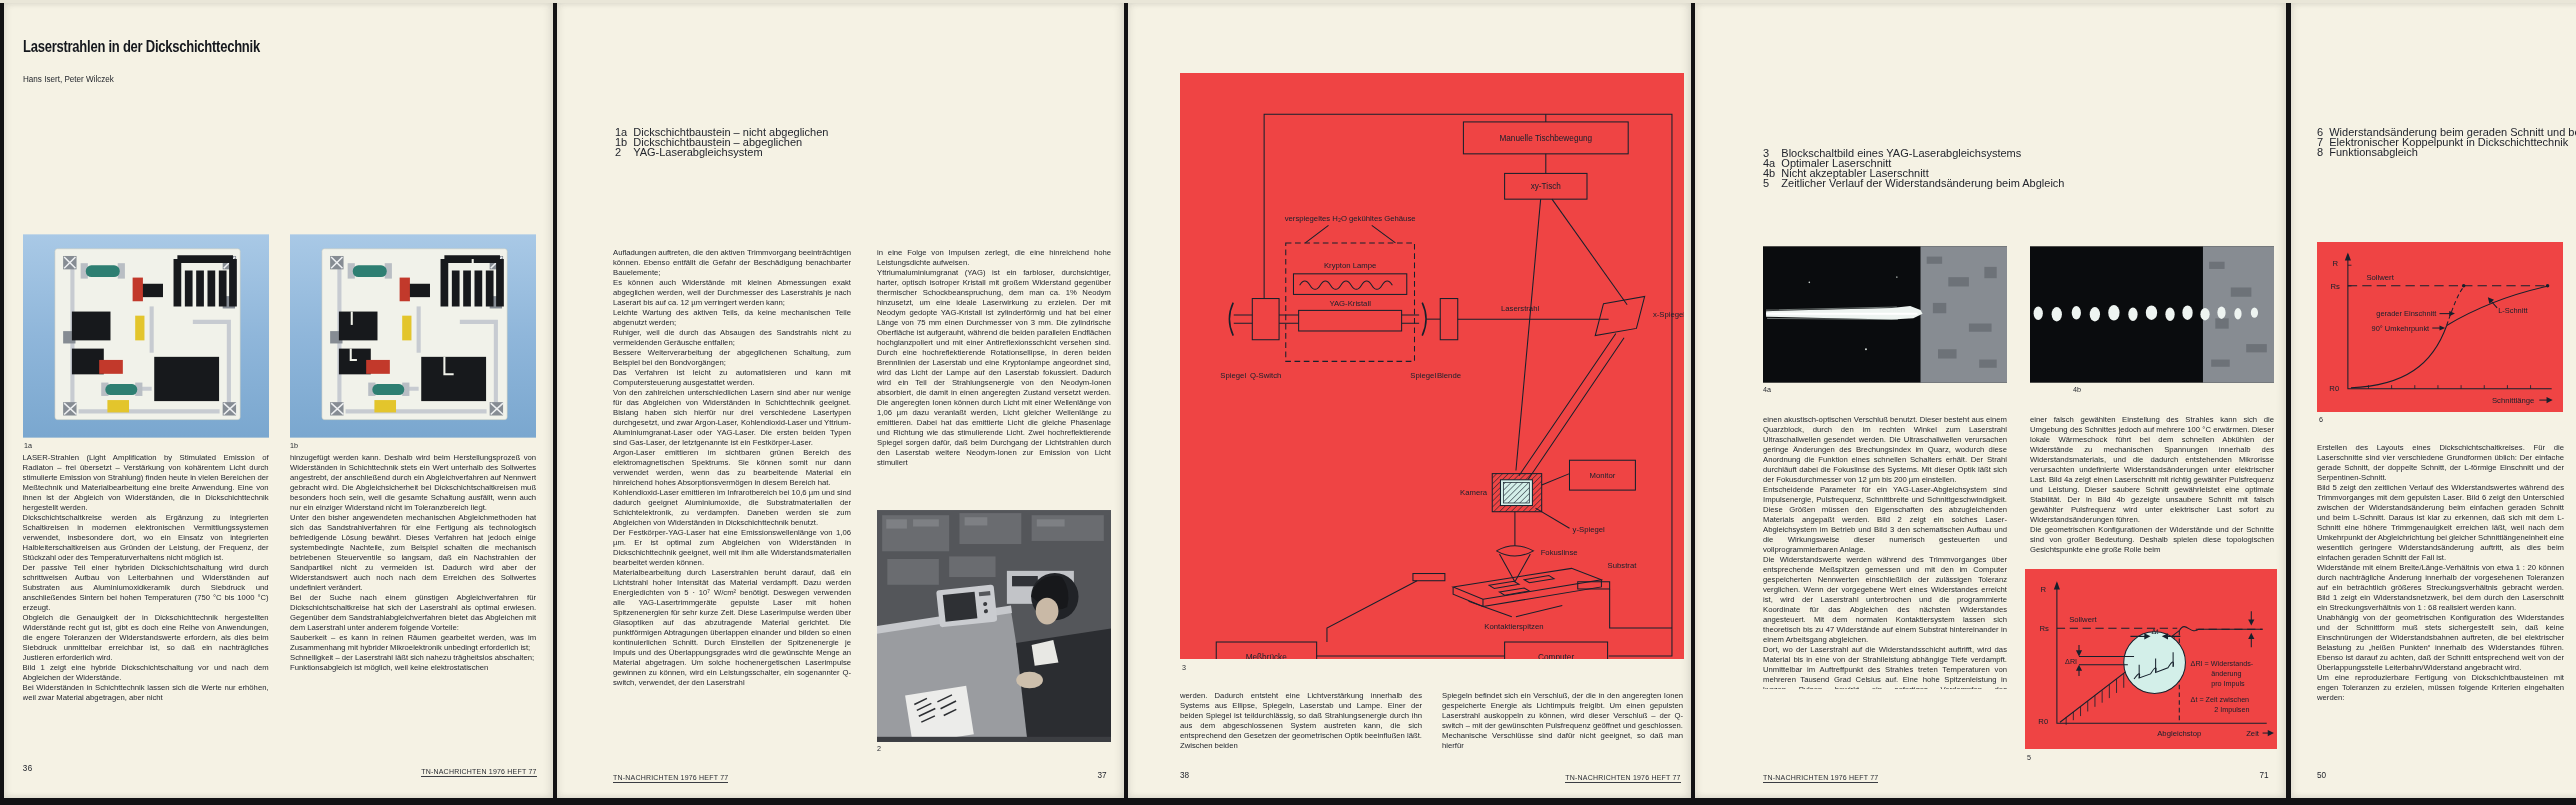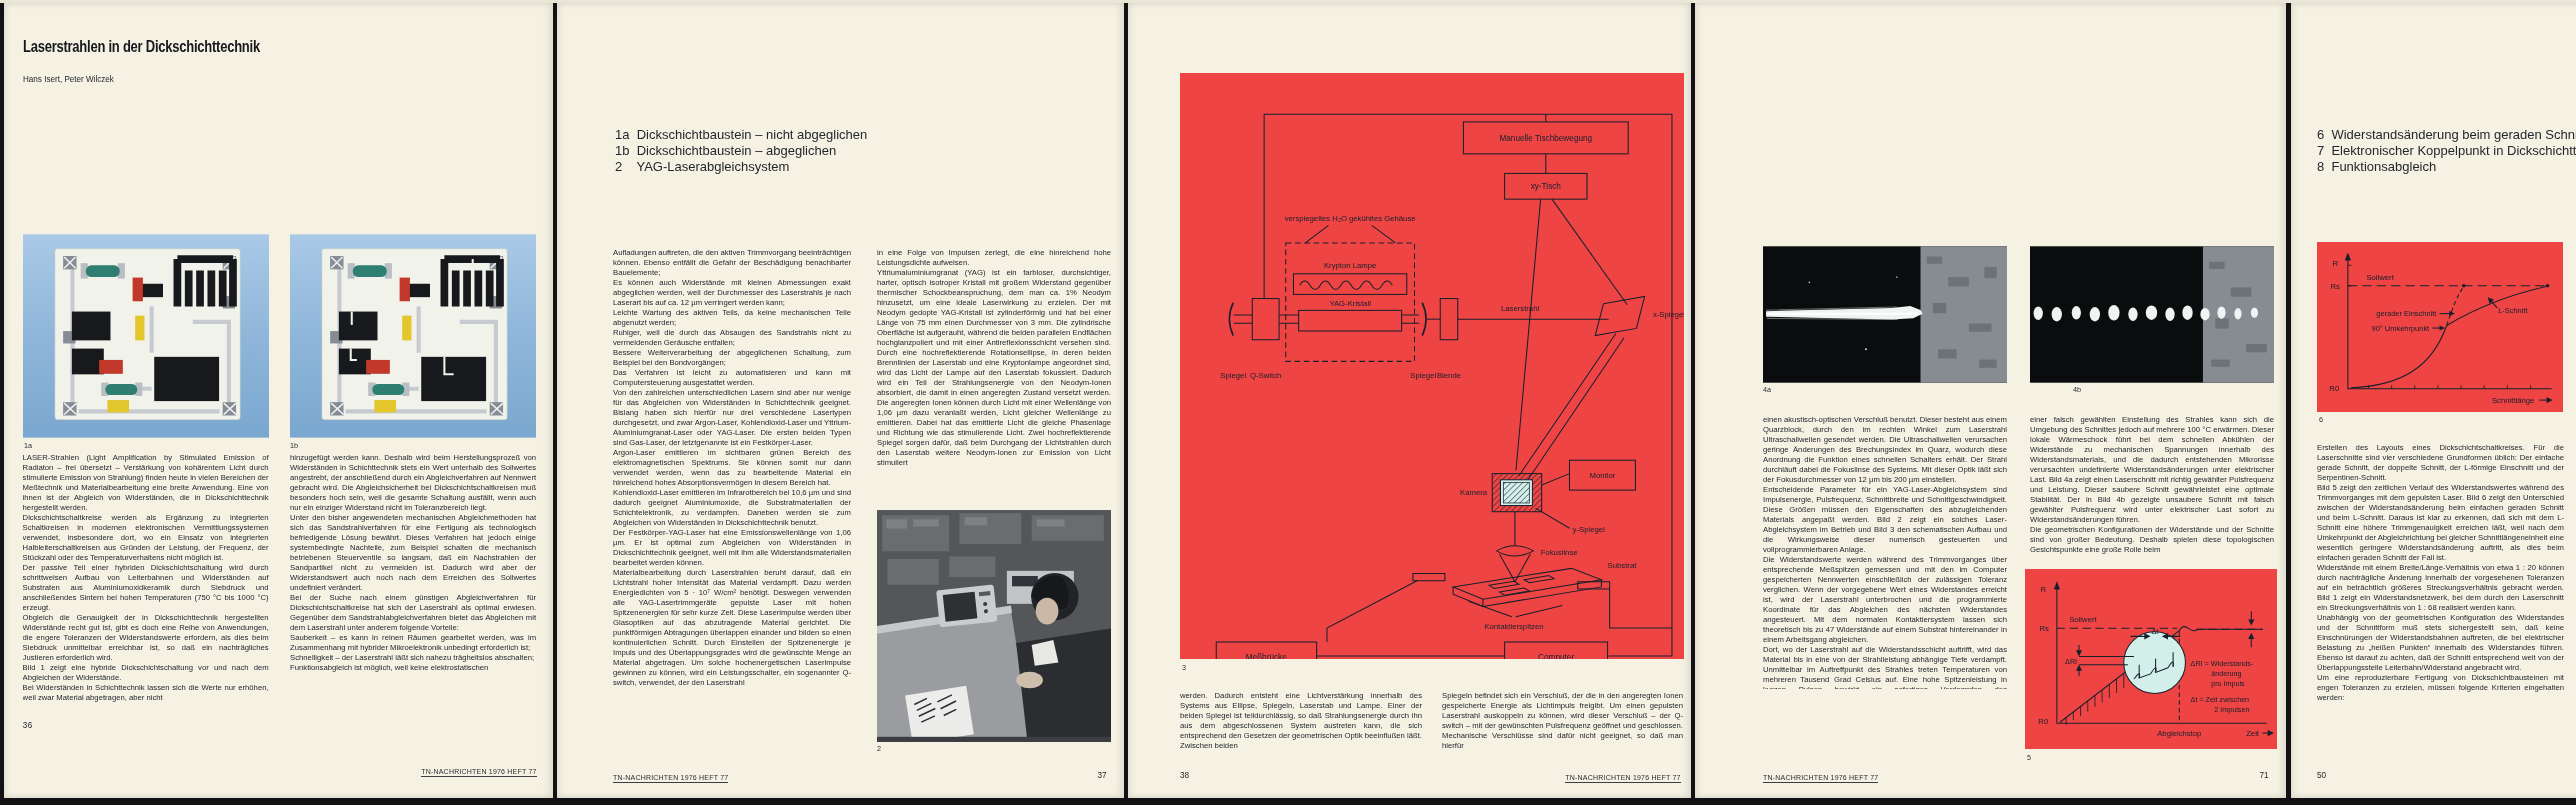--- a/index.html
+++ b/index.html
@@ -18,21 +18,21 @@
   .title{
     font-size:15.5px;font-weight:bold;letter-spacing:-0.3px;color:#15181d;
     transform:scale(.84,1.1);transform-origin:0 0;white-space:nowrap;
   }
   .authors{font-size:8.8px;color:#23262c;transform:scaleX(.92);transform-origin:0 0;white-space:nowrap;}
   .col{
     font-size:7.7px;line-height:10px;text-align:justify;
     white-space:pre-line;overflow:hidden;color:#23262e;
   }
   .colwrap{overflow:hidden;margin-top:8px;}
-  .caps{font-size:13px;line-height:16px;white-space:pre;color:#23262e;}
+  .caps{font-size:11px;line-height:10px;white-space:pre;color:#23262e;}
   .figno{font-size:7.2px;color:#2a2d33;}
   .pageno{font-size:8.2px;color:#23262e;}
   .footer{
     font-size:7px;letter-spacing:0.2px;color:#2a2d33;
     border-bottom:0.8px solid #3a3d42;padding-bottom:1px;display:inline-block;white-space:nowrap;
   }
   .cyan{background:#ef4444;}
   svg text{font-family:"Liberation Sans","DejaVu Sans",sans-serif;fill:#16202c;}
   .dg{stroke:#16202c;stroke-width:2;fill:none;}
   .dgt{stroke:#16202c;stroke-width:3;fill:none;}
@@ -164,21 +164,21 @@
 Obgleich die Genauigkeit der in Dickschichttechnik hergestellten Widerstände recht gut ist, gibt es doch eine Reihe von Anwendungen, die engere Toleranzen der Widerstandswerte erfordern, als dies beim Siebdruck unmittelbar erreichbar ist, so daß ein nachträgliches Justieren erforderlich wird.
 Bild 1 zeigt eine hybride Dickschichtschaltung vor und nach dem Abgleichen der Widerstände.
 Bei Widerständen in Schichttechnik lassen sich die Werte nur erhöhen, weil zwar Material abgetragen, aber nicht</div>
   <div class="abs col" style="left:286px;top:450px;width:246px;height:290px;">hinzugefügt werden kann. Deshalb wird beim Herstellungsprozeß von Widerständen in Schichttechnik stets ein Wert unterhalb des Sollwertes angestrebt, der anschließend durch ein Abgleichverfahren auf Nennwert gebracht wird. Die Abgleichsicherheit bei Dickschichtschaltkreisen muß besonders hoch sein, weil die gesamte Schaltung ausfällt, wenn auch nur ein einziger Widerstand nicht im Toleranzbereich liegt.
 Unter den bisher angewendeten mechanischen Abgleichmethoden hat sich das Sandstrahlverfahren für eine Fertigung als technologisch befriedigende Lösung bewährt. Dieses Verfahren hat jedoch einige systembedingte Nachteile, zum Beispiel schalten die mechanisch betriebenen Steuerventile so langsam, daß ein Nachstrahlen der Sandpartikel nicht zu vermeiden ist. Dadurch wird aber der Widerstandswert auch noch nach dem Erreichen des Sollwertes undefiniert verändert.
 Bei der Suche nach einem günstigen Abgleichverfahren für Dickschichtschaltkreise hat sich der Laserstrahl als optimal erwiesen. Gegenüber dem Sandstrahlabgleichverfahren bietet das Abgleichen mit dem Laserstrahl unter anderem folgende Vorteile:
 Sauberkeit – es kann in reinen Räumen gearbeitet werden, was im Zusammenhang mit hybrider Mikroelektronik unbedingt erforderlich ist;
 Schnelligkeit – der Laserstrahl läßt sich nahezu trägheitslos abschalten;
 Funktionsabgleich ist möglich, weil keine elektrostatischen</div>
 
-  <div class="abs pageno" style="left:18.5px;top:718px;font-family:Liberation Mono, monospace;">36</div>
+  <div class="abs pageno" style="left:18.5px;top:761px;font-family:Liberation Mono, monospace;">36</div>
   <div class="abs" style="right:16.5px;top:764px;"><span class="footer">TN-NACHRICHTEN 1976 HEFT 77</span></div>
 </div>
 
 <div class="page" style="left:557px;width:567px;">
   <div class="abs caps" style="left:58px;top:124px;">1a  Dickschichtbaustein – nicht abgeglichen
 1b  Dickschichtbaustein – abgeglichen
 2    YAG-Laserabgleichsystem</div>
 
   <div class="abs colwrap" style="left:56px;top:237px;width:238px;height:504px;">
     <div class="col">Aufladungen auftreten, die den aktiven Trimmvorgang beeinträchtigen können. Ebenso entfällt die Gefahr der Beschädigung benachbarter Bauelemente;
@@ -342,20 +342,24 @@
   </div>
   <div class="abs colwrap" style="left:314px;top:680px;width:241px;height:63px;">
     <div class="col">Spiegeln befindet sich ein Verschluß, der die in den angeregten Ionen gespeicherte Energie als Lichtimpuls freigibt. Um einen gepulsten Laserstrahl auskoppeln zu können, wird dieser Verschluß – der Q-switch – mit der gewünschten Pulsfrequenz geöffnet und geschlossen. Mechanische Verschlüsse sind dafür nicht geeignet, so daß man hierfür</div>
   </div>
 
   <div class="abs pageno" style="left:52px;top:768px;">38</div>
   <div class="abs" style="right:10.3px;top:770px;"><span class="footer">TN-NACHRICHTEN 1976 HEFT 77</span></div>
 </div>
 
 <div class="page" style="left:1695px;width:591px;">
+  <div class="abs caps" style="left:68px;top:145px;">3    Blockschaltbild eines YAG-Laserabgleichsystems
+4a  Optimaler Laserschnitt
+4b  Nicht akzeptabler Laserschnitt
+5    Zeitlicher Verlauf der Widerstandsänderung beim Abgleich</div>
 
   <div class="abs" style="left:68px;top:243px;width:244px;height:137px;">
     <svg width="244" height="137" viewBox="0 0 474 265">
       <rect width="474" height="265" fill="#0a0c0e"></rect>
       <rect x="306" width="168" height="265" fill="#878c92"></rect>
       <g fill="#6d7278">
           <rect x="318" y="20" width="30" height="14"></rect>
           <rect x="360" y="60" width="40" height="18"></rect>
           <rect x="330" y="110" width="26" height="20"></rect>
           <rect x="400" y="150" width="44" height="16"></rect>

